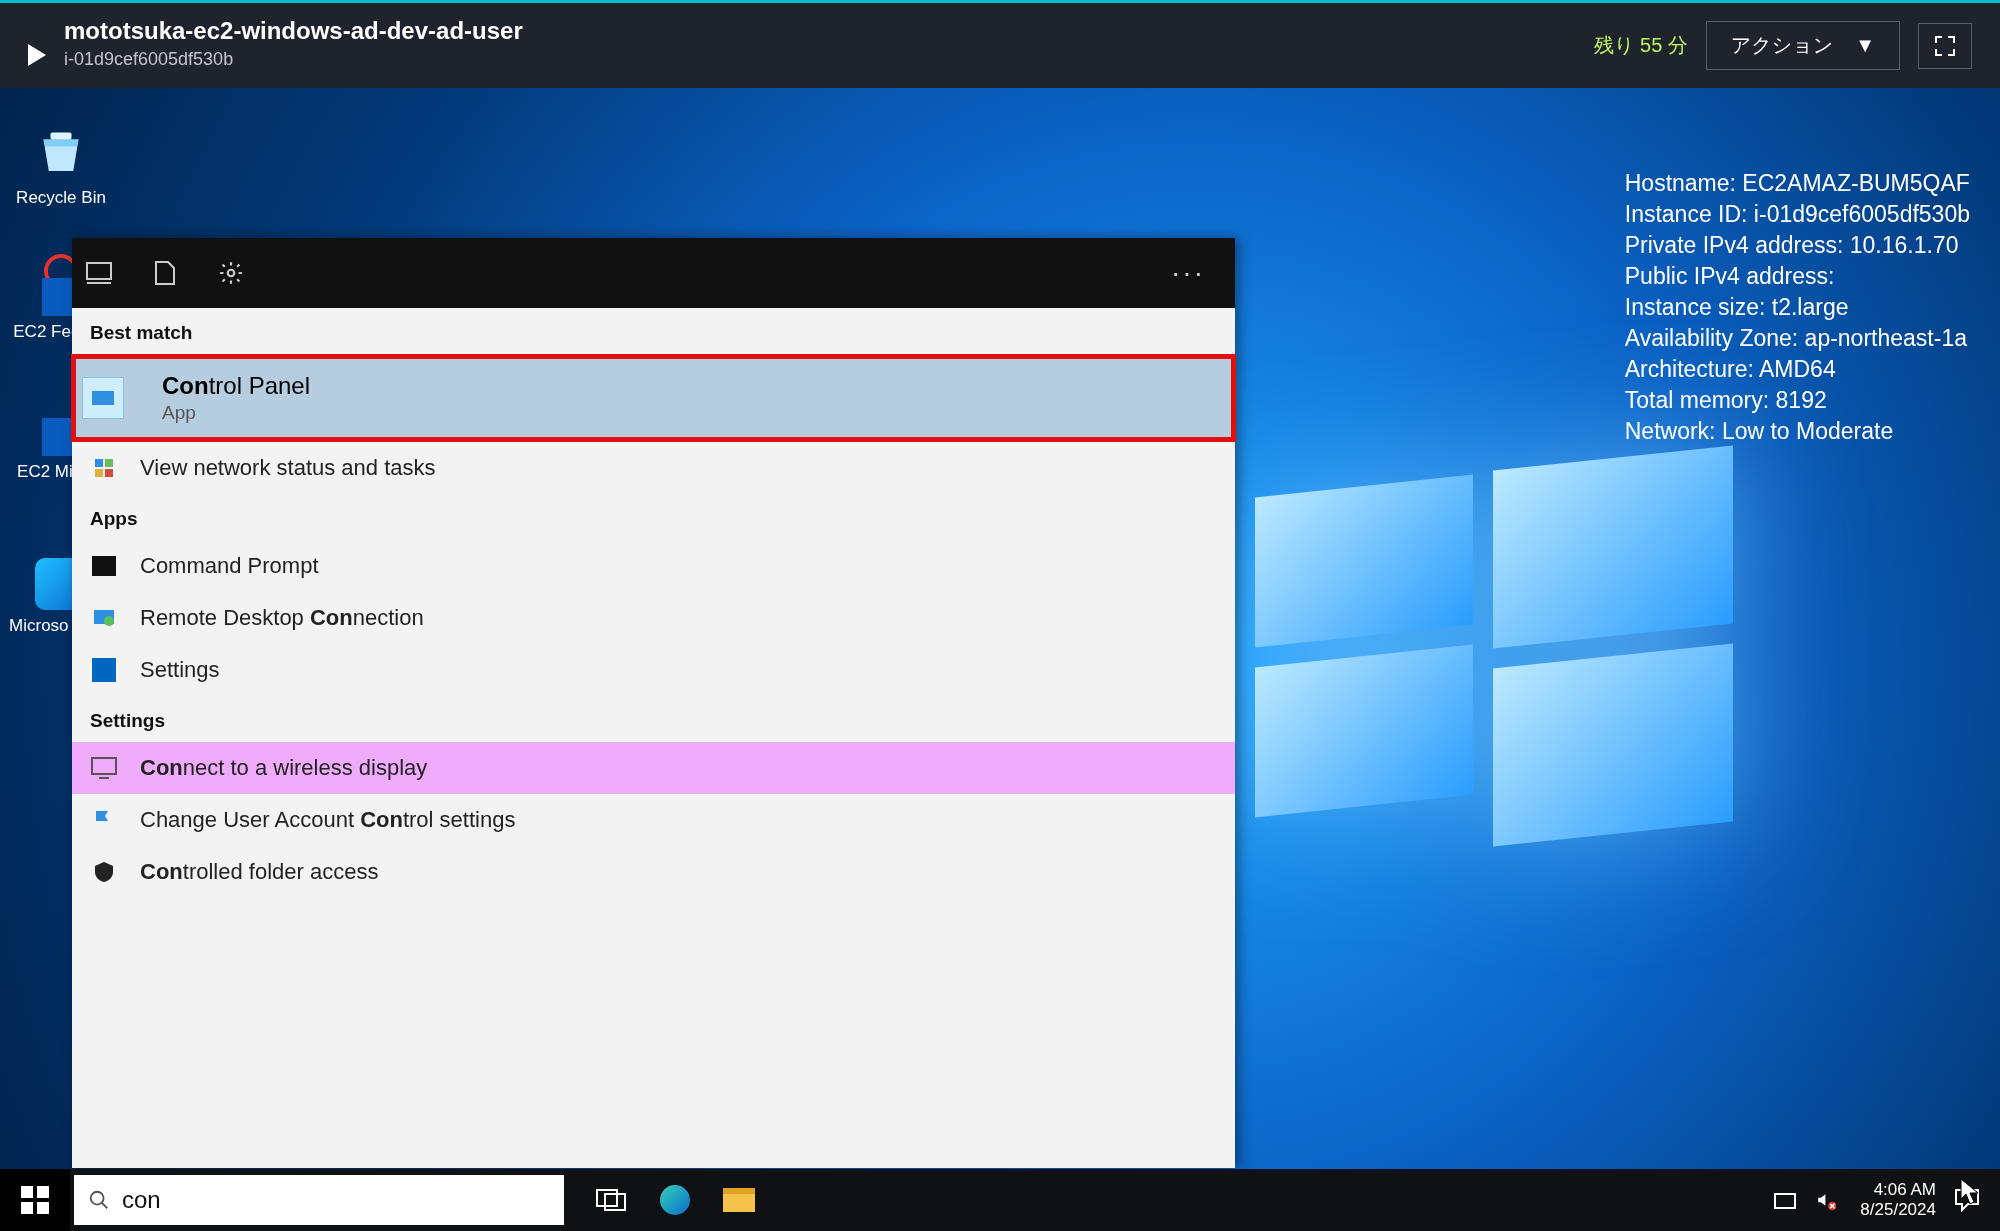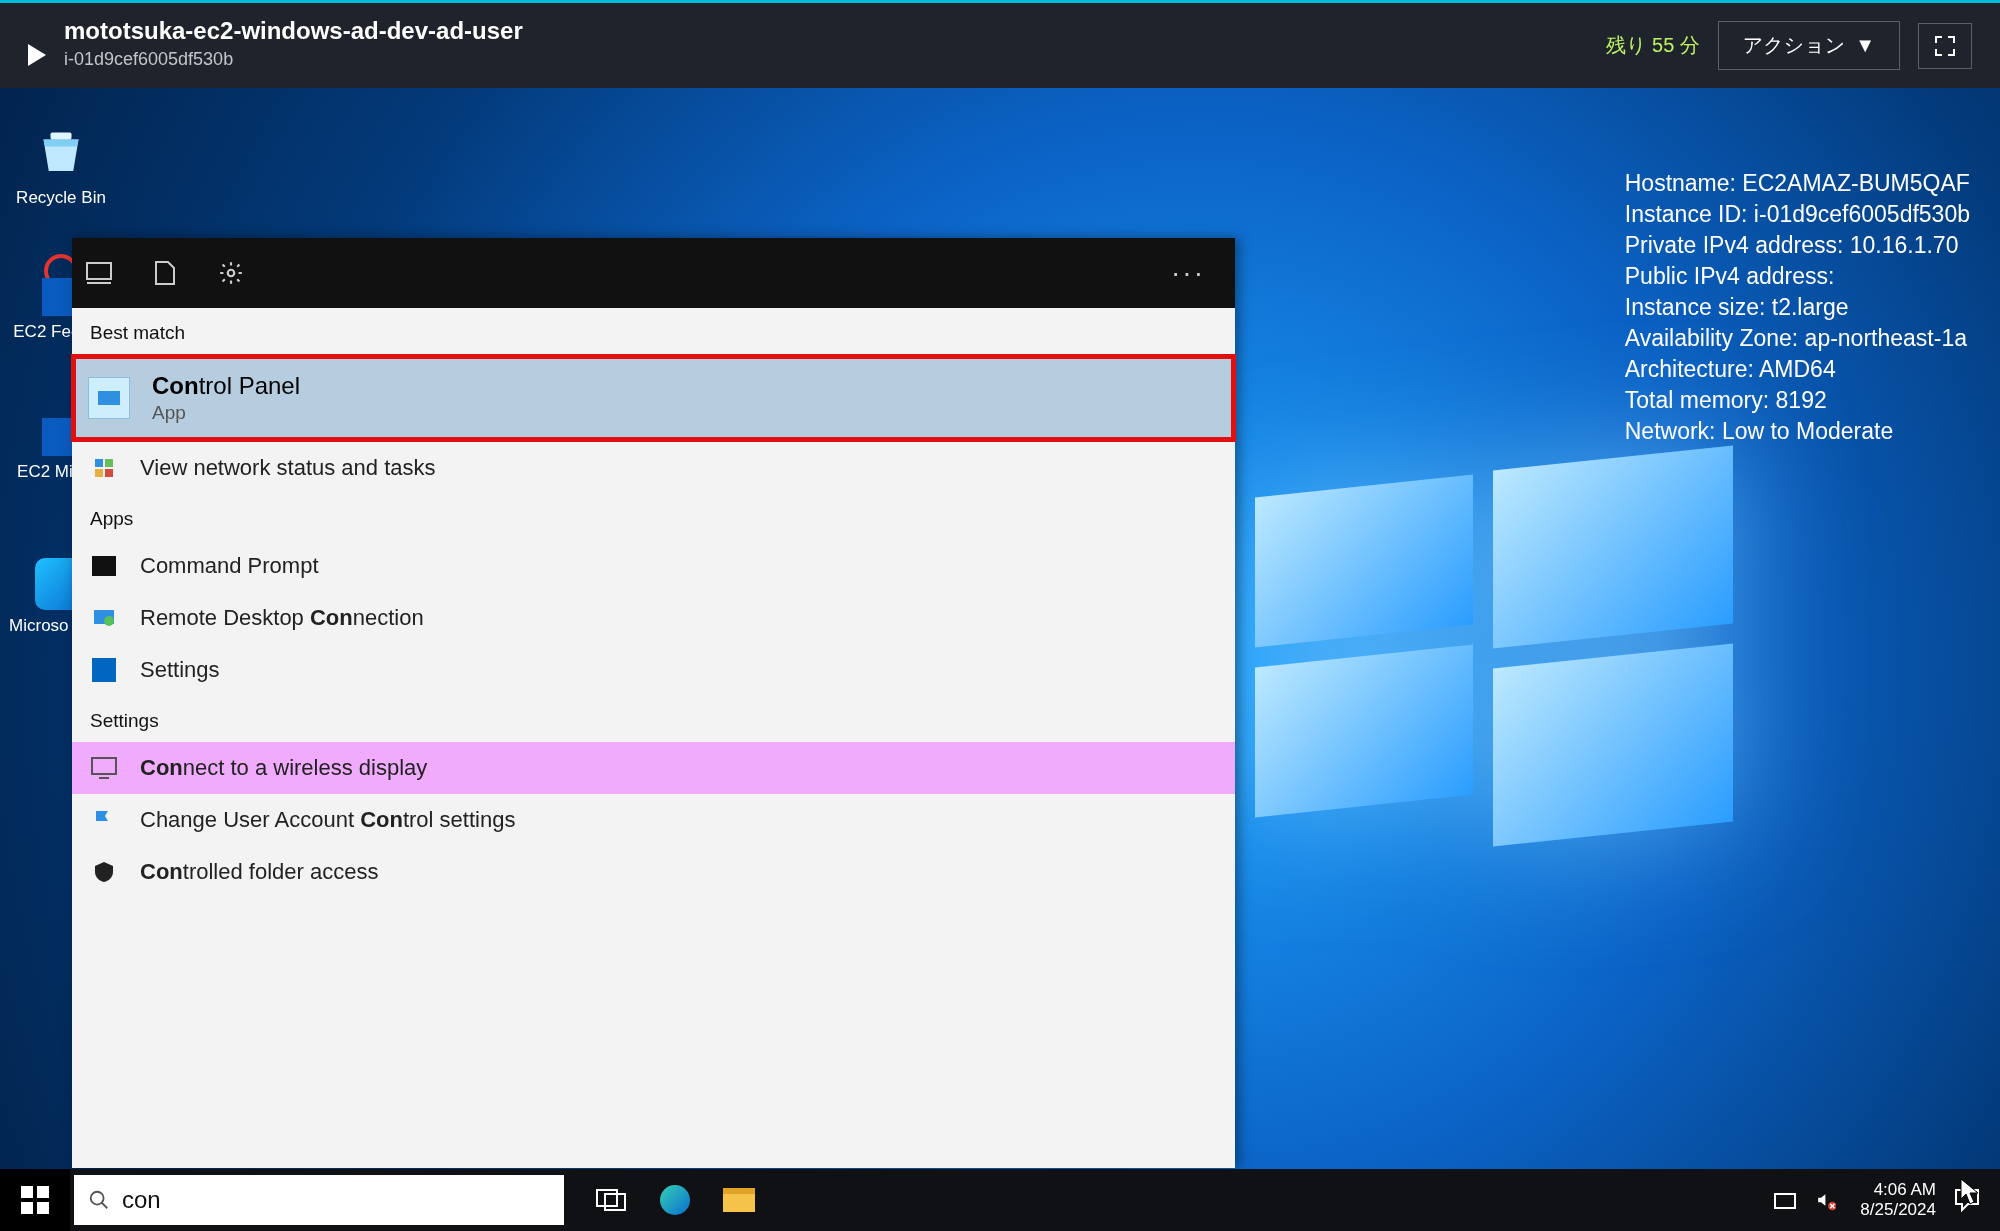--- a/index.html
+++ b/index.html
@@ -21,21 +21,21 @@
     border-top: 3px solid #00bcd4;
   }
   .topbar .play-icon { margin-right: 18px; margin-top: 6px; }
   .topbar .title { font-size: 24px; font-weight: 600; color: #ffffff; }
   .topbar .subtitle { font-size: 18px; color: #c2c6cb; margin-top: 4px; }
   .topbar .spacer { flex: 1; }
   .topbar .right { display: flex; align-items: center; gap: 18px; margin-top: 8px; }
   .topbar .timeleft { font-size: 20px; color: #bef264; }
   .topbar .action-btn {
     border: 1px solid #5a5f67; background: transparent; color: #fff;
-    padding: 10px 24px; font-size: 20px; display: inline-flex; align-items: center; gap: 10px;
+    padding: 10px 24px; font-size: 20px; display: inline-flex; align-items: center; gap: 22px;
   }
   .topbar .fs-btn {
     border: 1px solid #5a5f67; background: transparent; color: #fff;
     width: 54px; height: 46px; display:inline-flex; align-items:center; justify-content:center;
   }
 
   
   .desktop {
     position: absolute; left: 0; top: 88px; width: 2000px; height: 1143px;
     background: radial-gradient(circle at 60% 50%, #1fa3ff 0%, #0b63c6 40%, #033a7a 70%, #02244e 100%);
@@ -72,23 +72,23 @@
   .panel {
     position:absolute; left:72px; top:150px; width:1163px; height:930px;
     background:#f3f3f3; box-shadow: 4px 0 12px rgba(0,0,0,0.4);
     display:flex; flex-direction:column;
   }
   .panel .tabbar {
     height:70px; background:#111; display:flex; align-items:center; padding:0 12px; gap:36px;
   }
   .tabbar .tabicon { width:30px; height:30px; display:flex; align-items:center; justify-content:center; }
   .tabbar .more { margin-left:auto; color:#ccc; font-size:28px; letter-spacing:2px; padding-right:18px; }
-  .section-label { font-size:19px; font-weight:400; color:#111; padding:14px 18px 10px; }
+  .section-label { font-size:19px; font-weight:700; color:#111; padding:14px 18px 10px; }
   .bestmatch {
-    background:#b6cde0; height:88px; display:flex; align-items:center; padding-left:12px; gap:22px;
+    background:#b6cde0; height:88px; display:flex; align-items:center; padding-left:6px; gap:38px;
     border:5px solid #e20f0f; margin:0 -1px;
   }
   .bestmatch .icon { width:42px; height:42px; background:#cfeefc; border:1px solid #8abfe0; display:flex; align-items:center; justify-content:center; }
   .bestmatch .icon::after{content:"";width:22px;height:14px;background:#2f8fe0;display:block;}
   .bestmatch .t1 { font-size:24px; color:#000; }
   .bestmatch .t1 b { font-weight:700; }
   .bestmatch .t2 { font-size:19px; color:#555; margin-top:2px; }
   .row {
     height:52px; display:flex; align-items:center; padding-left:18px; gap:22px;
     font-size:22px; color:#222;

